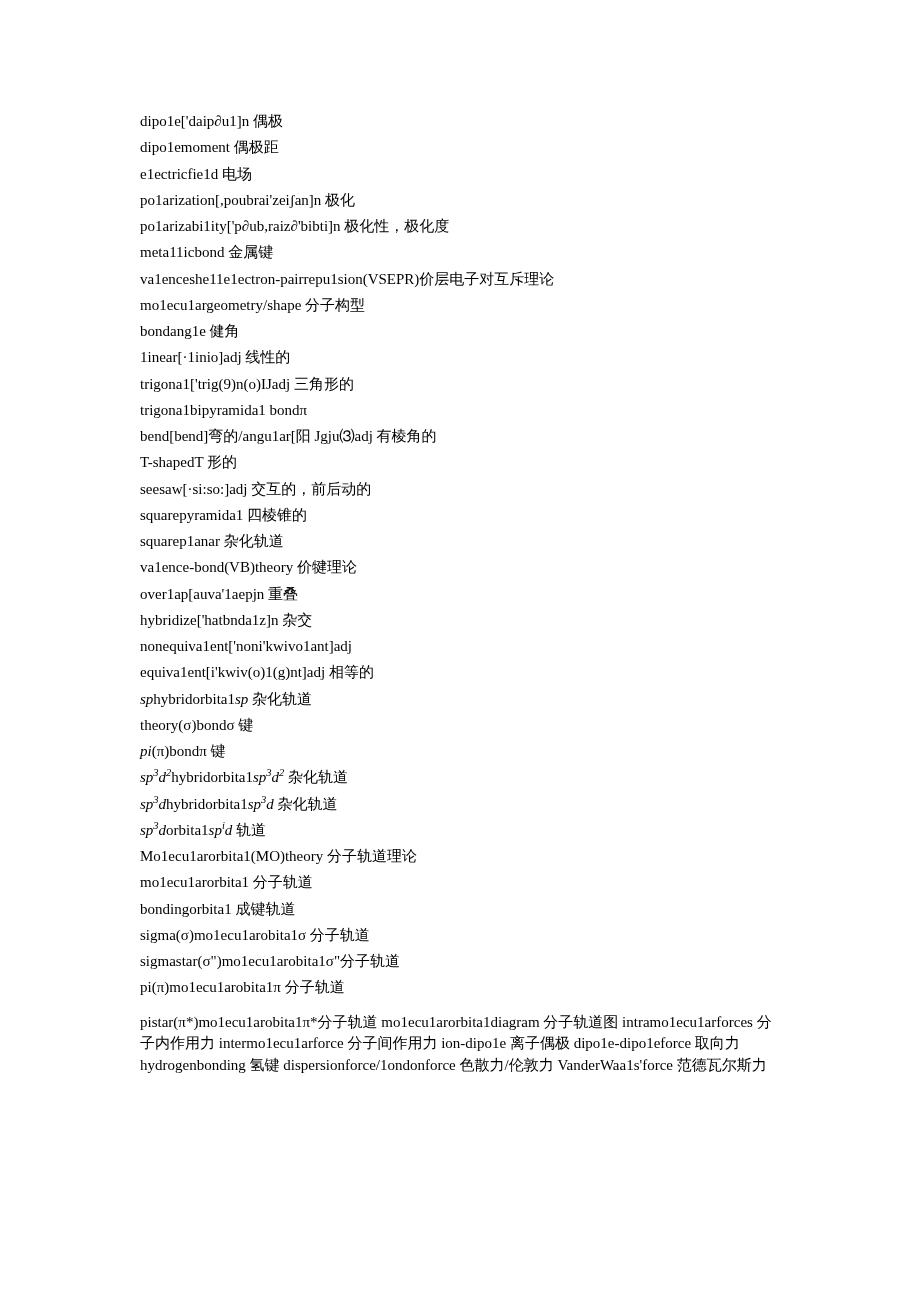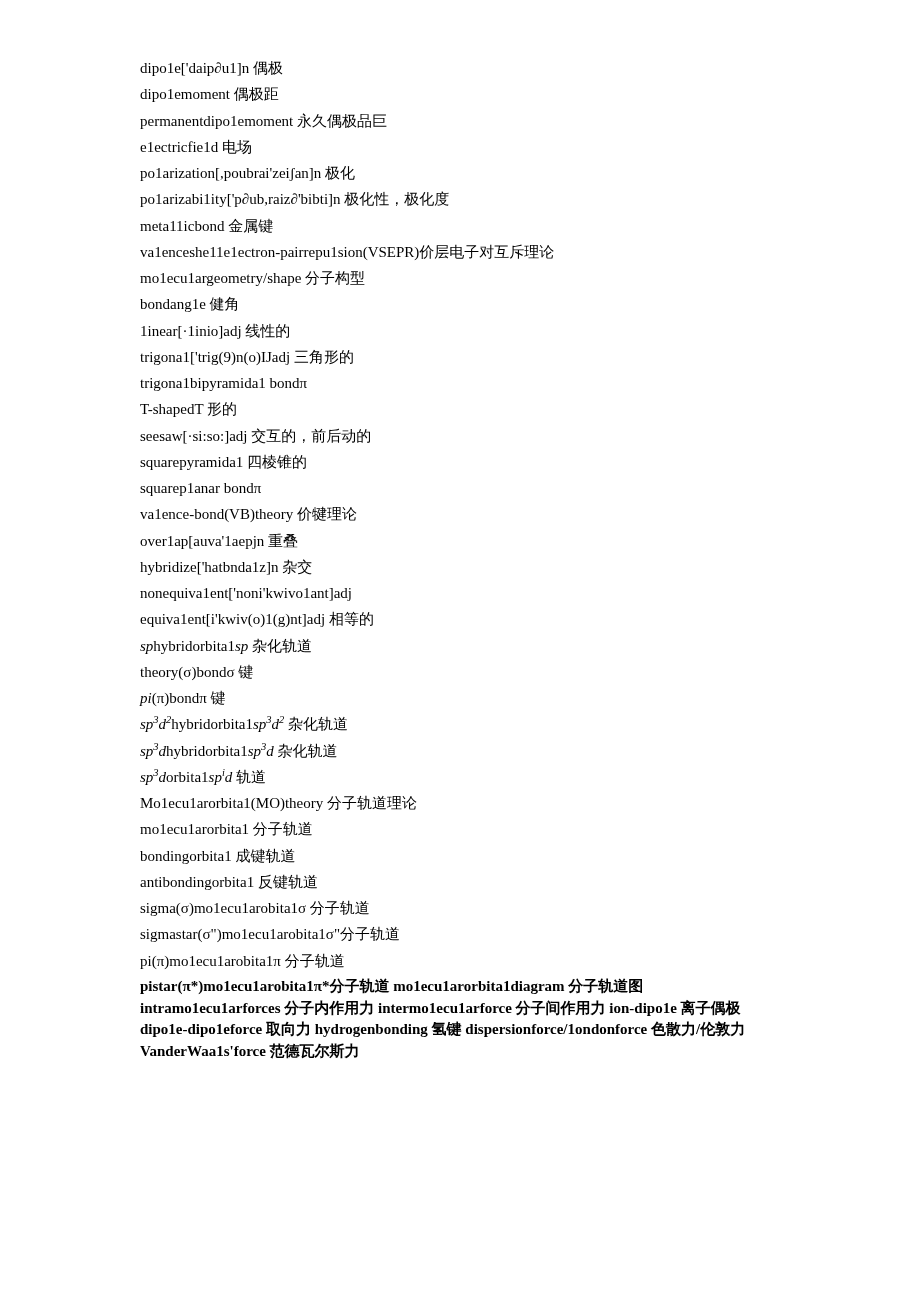--- a/index.html
+++ b/index.html
@@ -6,61 +6,60 @@
     margin: 0;
     padding: 0;
     background: #fff;
     font-family: "Times New Roman", serif;
     font-size: 15px;
     color: #000;
     line-height: 1.75;
     width: 920px;
   }
   .page {
-    padding: 55px 140px 60px 140px;
+    padding: 108px 140px 60px 140px;
   }
   .line {
     display: block;
   }
   .italic { font-style: italic; text-align: right; }
   sup { font-size: 0.7em; vertical-align: super; line-height: 0; }
 </style>
 </head>
 <body>
 
 <div class="page" id="content">
     <span class="line">dipo1e['daip∂u1]n 偶极</span>
     <span class="line">dipo1emoment 偶极距</span>
-    <span class="line">permanentdipo1emoment 永久偶极品巨</span>
     <span class="line">e1ectricfie1d 电场</span>
     <span class="line">po1arization[,poubrai'zeiʃan]n 极化</span>
     <span class="line">po1arizabi1ity['p∂ub,raiz∂'bibti]n 极化性，极化度</span>
     <span class="line">meta11icbond 金属键</span>
     <span class="line">va1enceshe11e1ectron-pairrepu1sion(VSEPR)价层电子对互斥理论</span>
     <span class="line">mo1ecu1argeometry/shape 分子构型</span>
     <span class="line">bondang1e 健角</span>
     <span class="line">1inear[·1inio]adj 线性的</span>
     <span class="line">trigona1['trig(9)n(o)IJadj 三角形的</span>
     <span class="line">trigona1bipyramida1 bondπ</span>
+    <span class="line">bend[bend]弯的/angu1ar[阳 Jgju⑶adj 有棱角的</span>
     <span class="line">T-shapedT 形的</span>
     <span class="line">seesaw[·si:so:]adj 交互的，前后动的</span>
     <span class="line">squarepyramida1 四棱锥的</span>
-    <span class="line">squarep1anar bondπ</span>
+    <span class="line">squarep1anar 杂化轨道</span>
     <span class="line">va1ence-bond(VB)theory 价犍理论</span>
     <span class="line">over1ap[auva'1aepjn 重叠</span>
     <span class="line">hybridize['hatbnda1z]n 杂交</span>
     <span class="line">nonequiva1ent['noni'kwivo1ant]adj</span>
     <span class="line">equiva1ent[i'kwiv(o)1(g)nt]adj 相等的</span>
     <span class="line"><span class="italic">sp</span>hybridorbita1<span class="italic">sp</span> 杂化轨道</span>
     <span class="line">theory(σ)bondσ 键</span>
     <span class="line"><span class="italic">pi</span>(π)bondπ 键</span>
     <span class="line"><span class="italic">sp<sup>3</sup>d<sup>2</sup></span>hybridorbita1<span class="italic">sp<sup>3</sup>d<sup>2</sup></span> 杂化轨道</span>
     <span class="line"><span class="italic">sp<sup>3</sup>d</span>hybridorbita1<span class="italic">sp<sup>3</sup>d</span> 杂化轨道</span>
     <span class="line"><span class="italic">sp<sup>3</sup>d</span>orbita1<span class="italic">sp<sup>i</sup>d</span> 轨道</span>
     <span class="line">Mo1ecu1arorbita1(MO)theory 分子轨道理论</span>
     <span class="line">mo1ecu1arorbita1 分子轨道</span>
     <span class="line">bondingorbita1 成键轨道</span>
-    <span class="line">antibondingorbita1 反键轨道</span>
     <span class="line">sigma(σ)mo1ecu1arobita1σ 分子轨道</span>
     <span class="line">sigmastar(σ")mo1ecu1arobita1σ"分子轨道</span>
     <span class="line">pi(π)mo1ecu1arobita1π 分子轨道</span>
-    <span class="line" style="line-height: 1.45; margin-top: 2px; font-weight: bold;">pistar(π*)mo1ecu1arobita1π*分子轨道 mo1ecu1arorbita1diagram 分子轨道图 intramo1ecu1arforces 分子内作用力 intermo1ecu1arforce 分子间作用力 ion-dipo1e 离子偶极 dipo1e-dipo1eforce 取向力 hydrogenbonding 氢键 dispersionforce/1ondonforce 色散力/伦敦力 VanderWaa1s'force 范德瓦尔斯力</span>
+    <span class="line" style="line-height: 1.45; margin-top: 11px;">pistar(π*)mo1ecu1arobita1π*分子轨道 mo1ecu1arorbita1diagram 分子轨道图 intramo1ecu1arforces 分子内作用力 intermo1ecu1arforce 分子间作用力 ion-dipo1e 离子偶极 dipo1e-dipo1eforce 取向力 hydrogenbonding 氢键 dispersionforce/1ondonforce 色散力/伦敦力 VanderWaa1s'force 范德瓦尔斯力</span>
   </div>
 
 </body></html>

